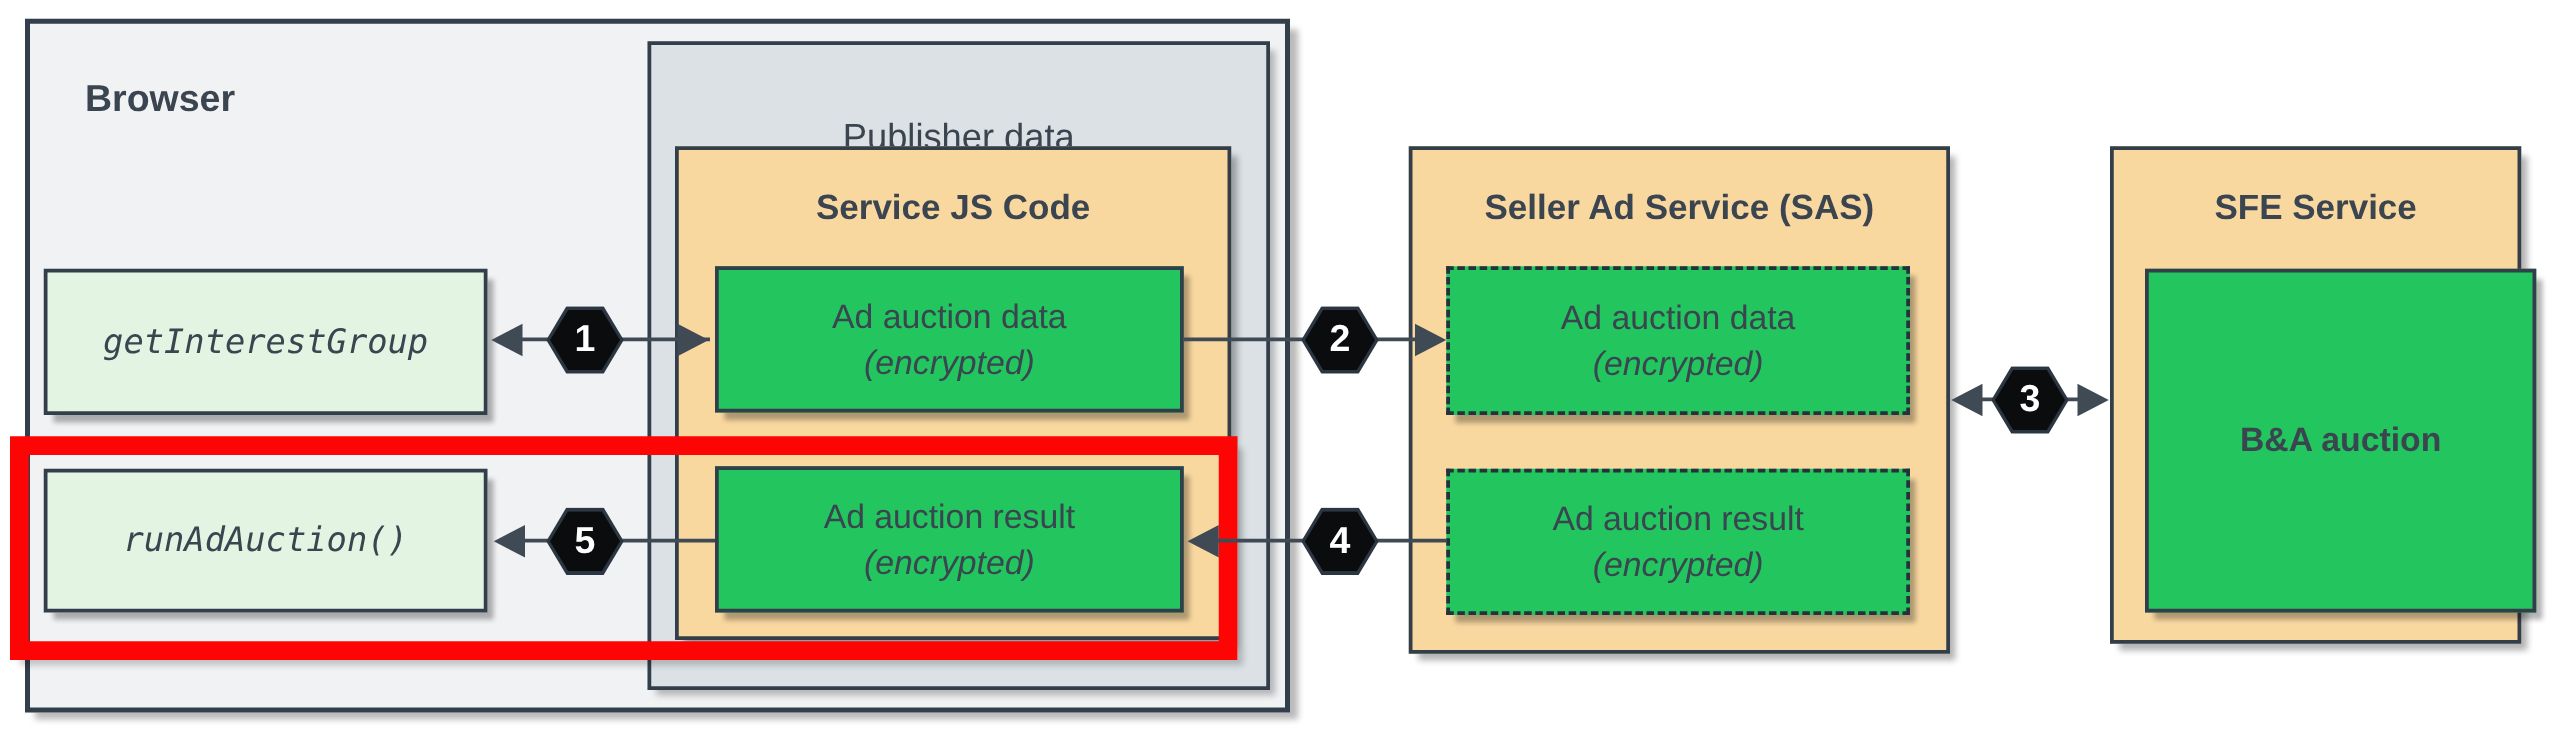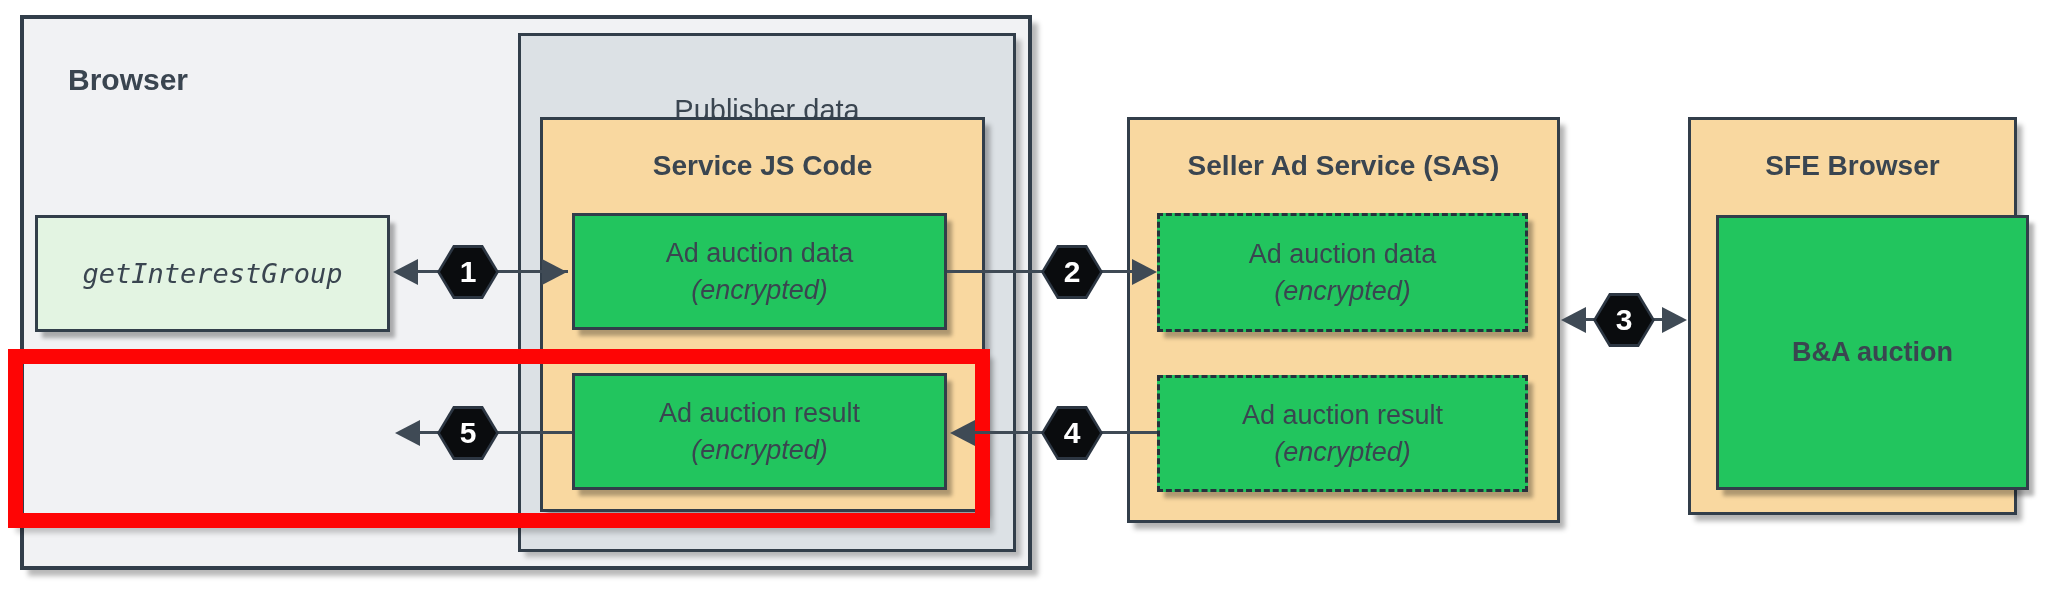--- a/index.html
+++ b/index.html
@@ -74,20 +74,23 @@
     <div class="publisher-title">Publisher data</div>
   </div>
 
   <div class="frame orange sellerjs">
     <div class="box-title">Service JS Code</div>
   </div>
 
   <div class="node green" style="left:35px;top:215px;width:355px;height:117px;text-align:right;">
     <div>getInterestGroup</div>
   </div>
+  <div class="node green" style="left:35px;top:375px;width:355px;height:115px;">
+    <div>runAdAuction()</div>
+  </div>
 
   <div class="node cream" style="left:572px;top:213px;width:375px;height:117px;">
     <div>Ad auction data</div>
     <div class="sub-italic">(encrypted)</div>
   </div>
   <div class="node cream" style="left:572px;top:373px;width:375px;height:117px;">
     <div>Ad auction result</div>
     <div class="sub-italic">(encrypted)</div>
   </div>
 
@@ -98,21 +101,21 @@
   <div class="node cream dashed" style="left:1157px;top:213px;width:371px;height:119px;">
     <div>Ad auction data</div>
     <div class="sub-italic">(encrypted)</div>
   </div>
   <div class="node cream dashed" style="left:1157px;top:375px;width:371px;height:117px;">
     <div>Ad auction result</div>
     <div class="sub-italic">(encrypted)</div>
   </div>
 
   <div class="frame orange sfe">
-    <div class="box-title">SFE Browser</div>
+    <div class="box-title">SFE Service</div>
   </div>
   <div class="node cream" style="left:1716px;top:215px;width:313px;height:275px;font-weight:bold;">
     <div>B&amp;A auction</div>
   </div>
 
   <div class="red-rect"></div>
 
   <div>
     <div class="line" style="left:400px;top:270px;width:168px;"></div>
     <div class="head head-left" style="left:393px;top:259px;"></div>

